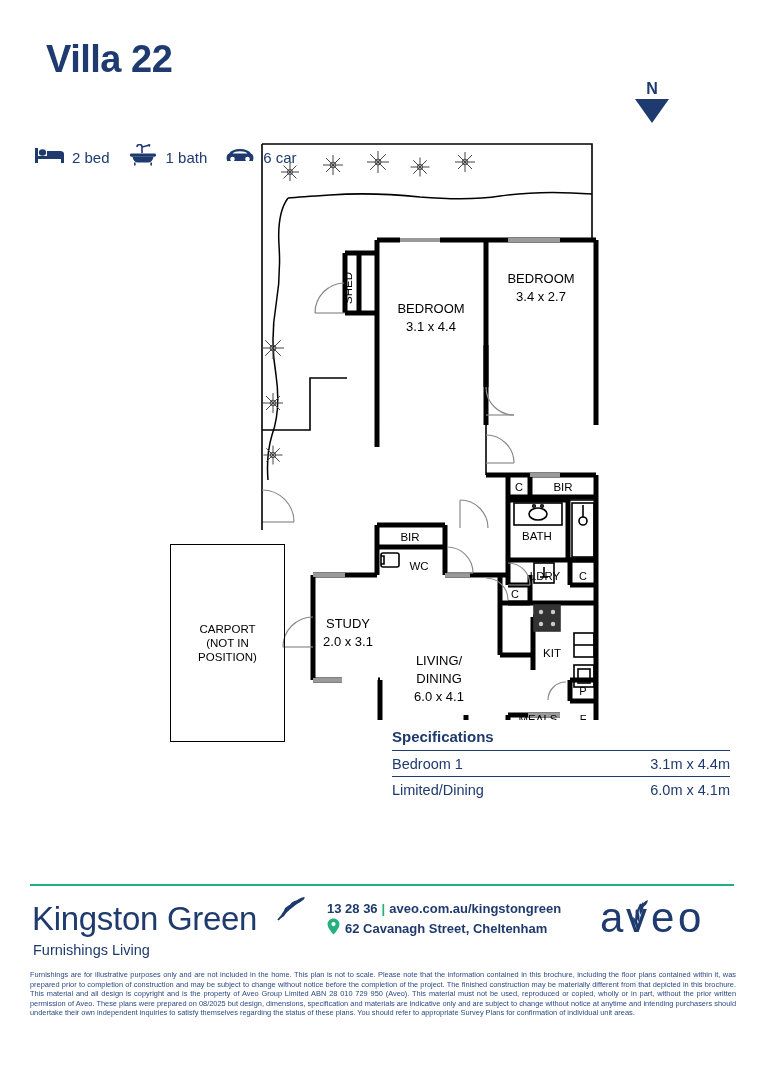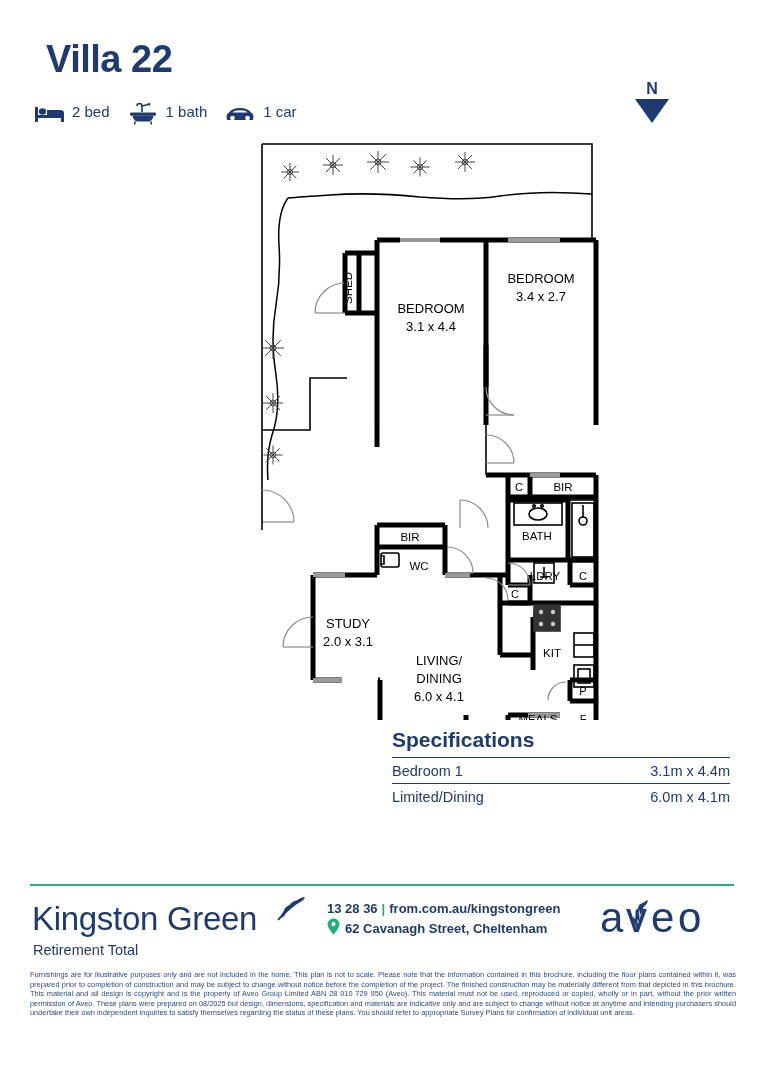--- a/index.html
+++ b/index.html
@@ -12,21 +12,21 @@
 
   
   .title{
     position:absolute;left:46px;top:38px;
     font-size:38px;font-weight:700;letter-spacing:-0.5px;color:#1e3a6e;
   }
   .feature-row{
     position:absolute;left:34px;top:103px;
     display:flex;align-items:center;gap:0px;
   }
-  .feat{display:flex;align-items:flex-start;margin-right:18px;}
+  .feat{display:flex;align-items:flex-end;margin-right:18px;margin-top:41px;}
   .feat .ic{display:block;width:30px;height:22px;margin-right:8px;}
   .feat .lb{font-size:15px;color:#1e3a6e;font-weight:400;}
 
   .north{
     position:absolute;left:628px;top:82px;width:48px;text-align:center;
   }
   .north .n-letter{font-size:16px;font-weight:700;color:#1e3a6e;line-height:14px;}
   .north .n-tri{
     width:0;height:0;margin:3px auto 0 auto;
     border-left:17px solid transparent;border-right:17px solid transparent;
@@ -51,21 +51,21 @@
     display:flex;align-items:center;justify-content:center;
   }
   .carport span{
     font-size:11.5px;color:#000;text-align:center;line-height:14px;
     font-family:"Liberation Sans",sans-serif;
   }
 
   
   .specs{position:absolute;left:392px;top:728px;width:338px;}
   .specs h3{
-    margin:0 0 5px 0;font-size:21px;font-weight:700;color:#1e3a6e;
+    margin:0 0 5px 0;font-size:15px;font-weight:700;color:#1e3a6e;
   }
   .spec-row{
     display:flex;justify-content:space-between;align-items:baseline;
     border-top:1.4px solid #1e3a6e;padding:5px 0 4px 0;
     font-size:14.5px;color:#1e3a6e;
   }
   .spec-row.total{
     border-top:2.2px solid #1e3a6e;font-weight:700;margin-top:1px;
   }
   .spec-row .sup{font-size:9px;vertical-align:super;}
@@ -132,21 +132,21 @@
     </div>
     <div class="feat">
       <span class="ic">
         <svg width="30" height="22" viewBox="0 0 30 22">
           <path d="M2 17 Q0.5 11 4 9.5 Q7 5 15 5 Q23 5 26 9.5 Q29.5 11 28 17 Z" fill="#1e3a6e"></path>
           <path d="M7.5 9.5 Q9.5 7.2 15 7.2 Q20.5 7.2 22.5 9.5 Z" fill="#ffffff"></path>
           <circle cx="7.5" cy="15" r="2.3" fill="#ffffff"></circle>
           <circle cx="22.5" cy="15" r="2.3" fill="#ffffff"></circle>
         </svg>
       </span>
-      <span class="lb">1 car</span>
+      <span class="lb">6 car</span>
     </div>
   </div>
 
   <div class="north">
     <div class="n-letter">N</div>
     <div class="n-tri"></div>
   </div>
 
   <div class="plan">
   <svg width="764" height="585" viewBox="0 0 764 585">
@@ -392,54 +392,61 @@
       <text class="rlabel xs" x="583" y="588">F</text>
       <text class="rlabel xs" x="583" y="607">P</text>
 
       <text class="rlabel sm" x="489" y="466"></text>
       <text class="rlabel sm" x="490" y="601">ENTRY</text>
       <text class="rlabel sm" x="488" y="667">PORCH</text>
     </g>
   </svg>
   </div>
 
+  <div class="carport">
+    <span>
+      <span>CARPORT</span><br>
+      <span>(NOT IN</span><br>
+      <span>POSITION)</span>
+    </span>
+  </div>
 
   <div class="specs">
     <h3>Specifications</h3>
     <div class="spec-row">
       <span>Bedroom 1</span>
       <span>3.1m x 4.4m</span>
     </div>
     <div class="spec-row">
       <span>Limited/Dining</span>
       <span>6.0m x 4.1m</span>
     </div>
   </div>
 
   <div class="green-rule"></div>
 
   <div class="footer">
     <div class="kg">Kingston Green</div>
-    <div class="kg-sub">Retirement Total</div>
+    <div class="kg-sub">Furnishings Living</div>
 
     <span class="leaf-mark">
       <svg width="40" height="30" viewBox="0 0 40 30">
         <path d="M6 26 Q14 16 32 4" stroke="#1e3a6e" stroke-width="2" fill="none"></path>
         <path d="M11 20 Q12 12 20 10 Q18 17 11 20 Z" fill="#1e3a6e"></path>
         <path d="M16 15 Q18 7 26 6 Q23 13 16 15 Z" fill="#1e3a6e"></path>
         <path d="M22 10 Q25 4 33 3 Q30 9 22 10 Z" fill="#1e3a6e"></path>
         <path d="M9 24 Q9 18 15 15 Q14 22 9 24 Z" fill="#1e3a6e"></path>
       </svg>
     </span>
 
     <div class="contact">
       <div class="line">
         <span>13 28 36</span>
         <span class="sep">|</span>
-        <span>from.com.au/kingstongreen</span>
+        <span>aveo.com.au/kingstongreen</span>
       </div>
       <div class="line">
         <span class="pin">
           <svg width="13" height="17" viewBox="0 0 13 17">
             <path d="M6.5 0.5 C3 0.5 0.6 3 0.6 6.2 C0.6 10.4 6.5 16.5 6.5 16.5 C6.5 16.5 12.4 10.4 12.4 6.2 C12.4 3 10 0.5 6.5 0.5 Z" fill="#22b07d"></path>
             <circle cx="6.5" cy="6.1" r="2.1" fill="#ffffff"></circle>
           </svg>
         </span>
         <span>62 Cavanagh Street, Cheltenham</span>
       </div>

